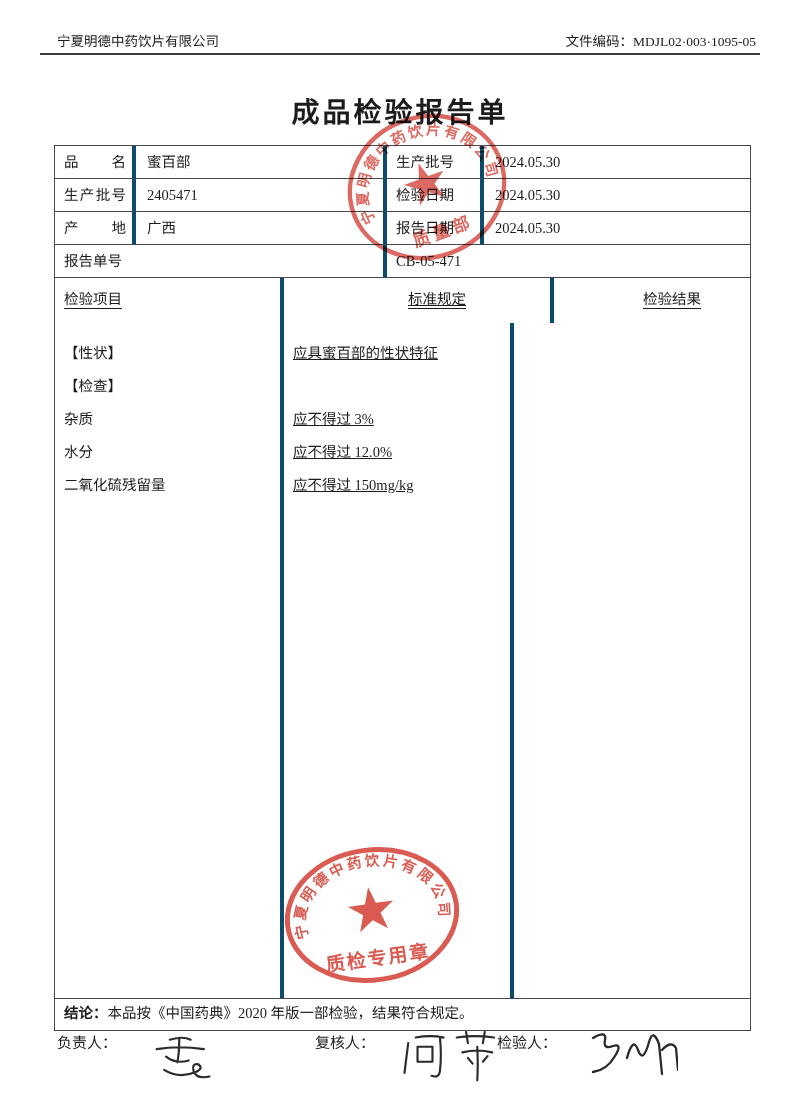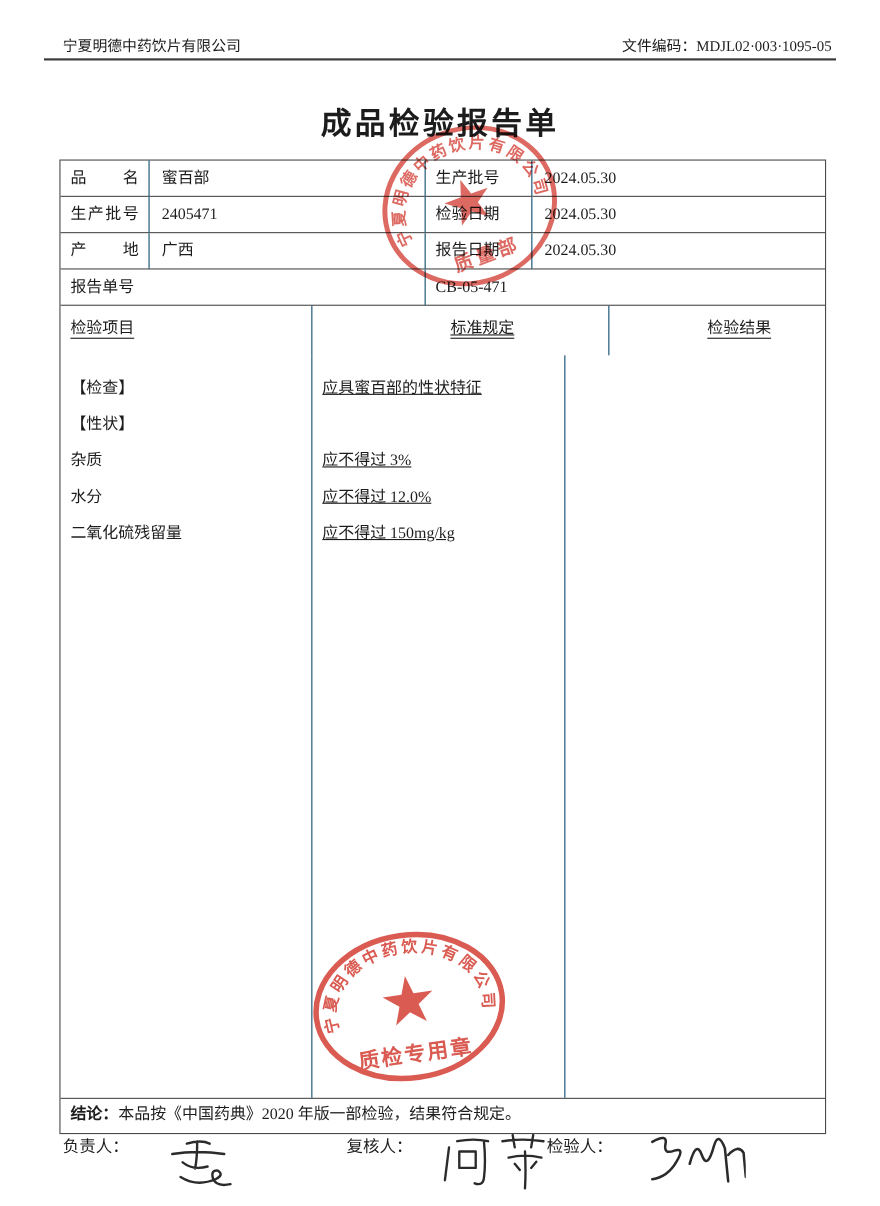--- a/index.html
+++ b/index.html
@@ -11,21 +11,21 @@
   .page-header .left{padding-left:17px;}
   .page-header .right{padding-right:4px;}
   .header-rule{position:absolute;left:40px;right:40px;top:53px;border-bottom:2.5px solid #3c3c3c;}
 
   .doc-title{position:absolute;left:0;right:0;top:90px;text-align:center;font-size:28px;font-weight:bold;letter-spacing:3px;}
 
   
   .doc-table{position:absolute;left:54px;top:145px;width:697px;border:1px solid #4a4a4a;box-sizing:border-box;font-size:14.5px;background:transparent;}
   .row{display:flex;box-sizing:border-box;}
   .cell{box-sizing:border-box;overflow:hidden;white-space:nowrap;}
-  .b-r{border-right:1px solid #0c4a6e;}
+  .b-r{border-right:4px solid #0c4a6e;}
   .b-b{border-bottom:1px solid #4a4a4a;}
 
   .info-row{height:33px;line-height:32px;}
   .lab1{width:81px;padding:0 9px;}
   .val1{width:251px;padding:0 11px;}
   .lab2{width:97px;padding:0 9px;}
   .val2{flex:1;padding:0 11px;}
   .labwide{width:332px;padding:0 9px;}
   .valwide{flex:1;padding:0 9px;}
   .just{display:inline-block;width:62px;text-align:justify;text-align-last:justify;}
@@ -98,22 +98,22 @@
     </div>
 
     <div class="row cols-header">
       <div class="cell c1 b-r"><span>检验项目</span></div>
       <div class="cell c2 b-r"><span>标准规定</span></div>
       <div class="cell c3"><span>检验结果</span></div>
     </div>
 
     <div class="row cols-body b-b">
       <div class="cell c1 b-r">
+        <div class="bline">【性状】</div>
         <div class="bline">【检查】</div>
-        <div class="bline">【性状】</div>
         <div class="bline">杂质</div>
         <div class="bline">水分</div>
         <div class="bline">二氧化硫残留量</div>
       </div>
       <div class="cell c2 b-r">
         <div class="bline">应具蜜百部的性状特征</div>
         <div class="bline"></div>
         <div class="bline">应不得过 3%</div>
         <div class="bline">应不得过 12.0%</div>
         <div class="bline">应不得过 150mg/kg</div>

